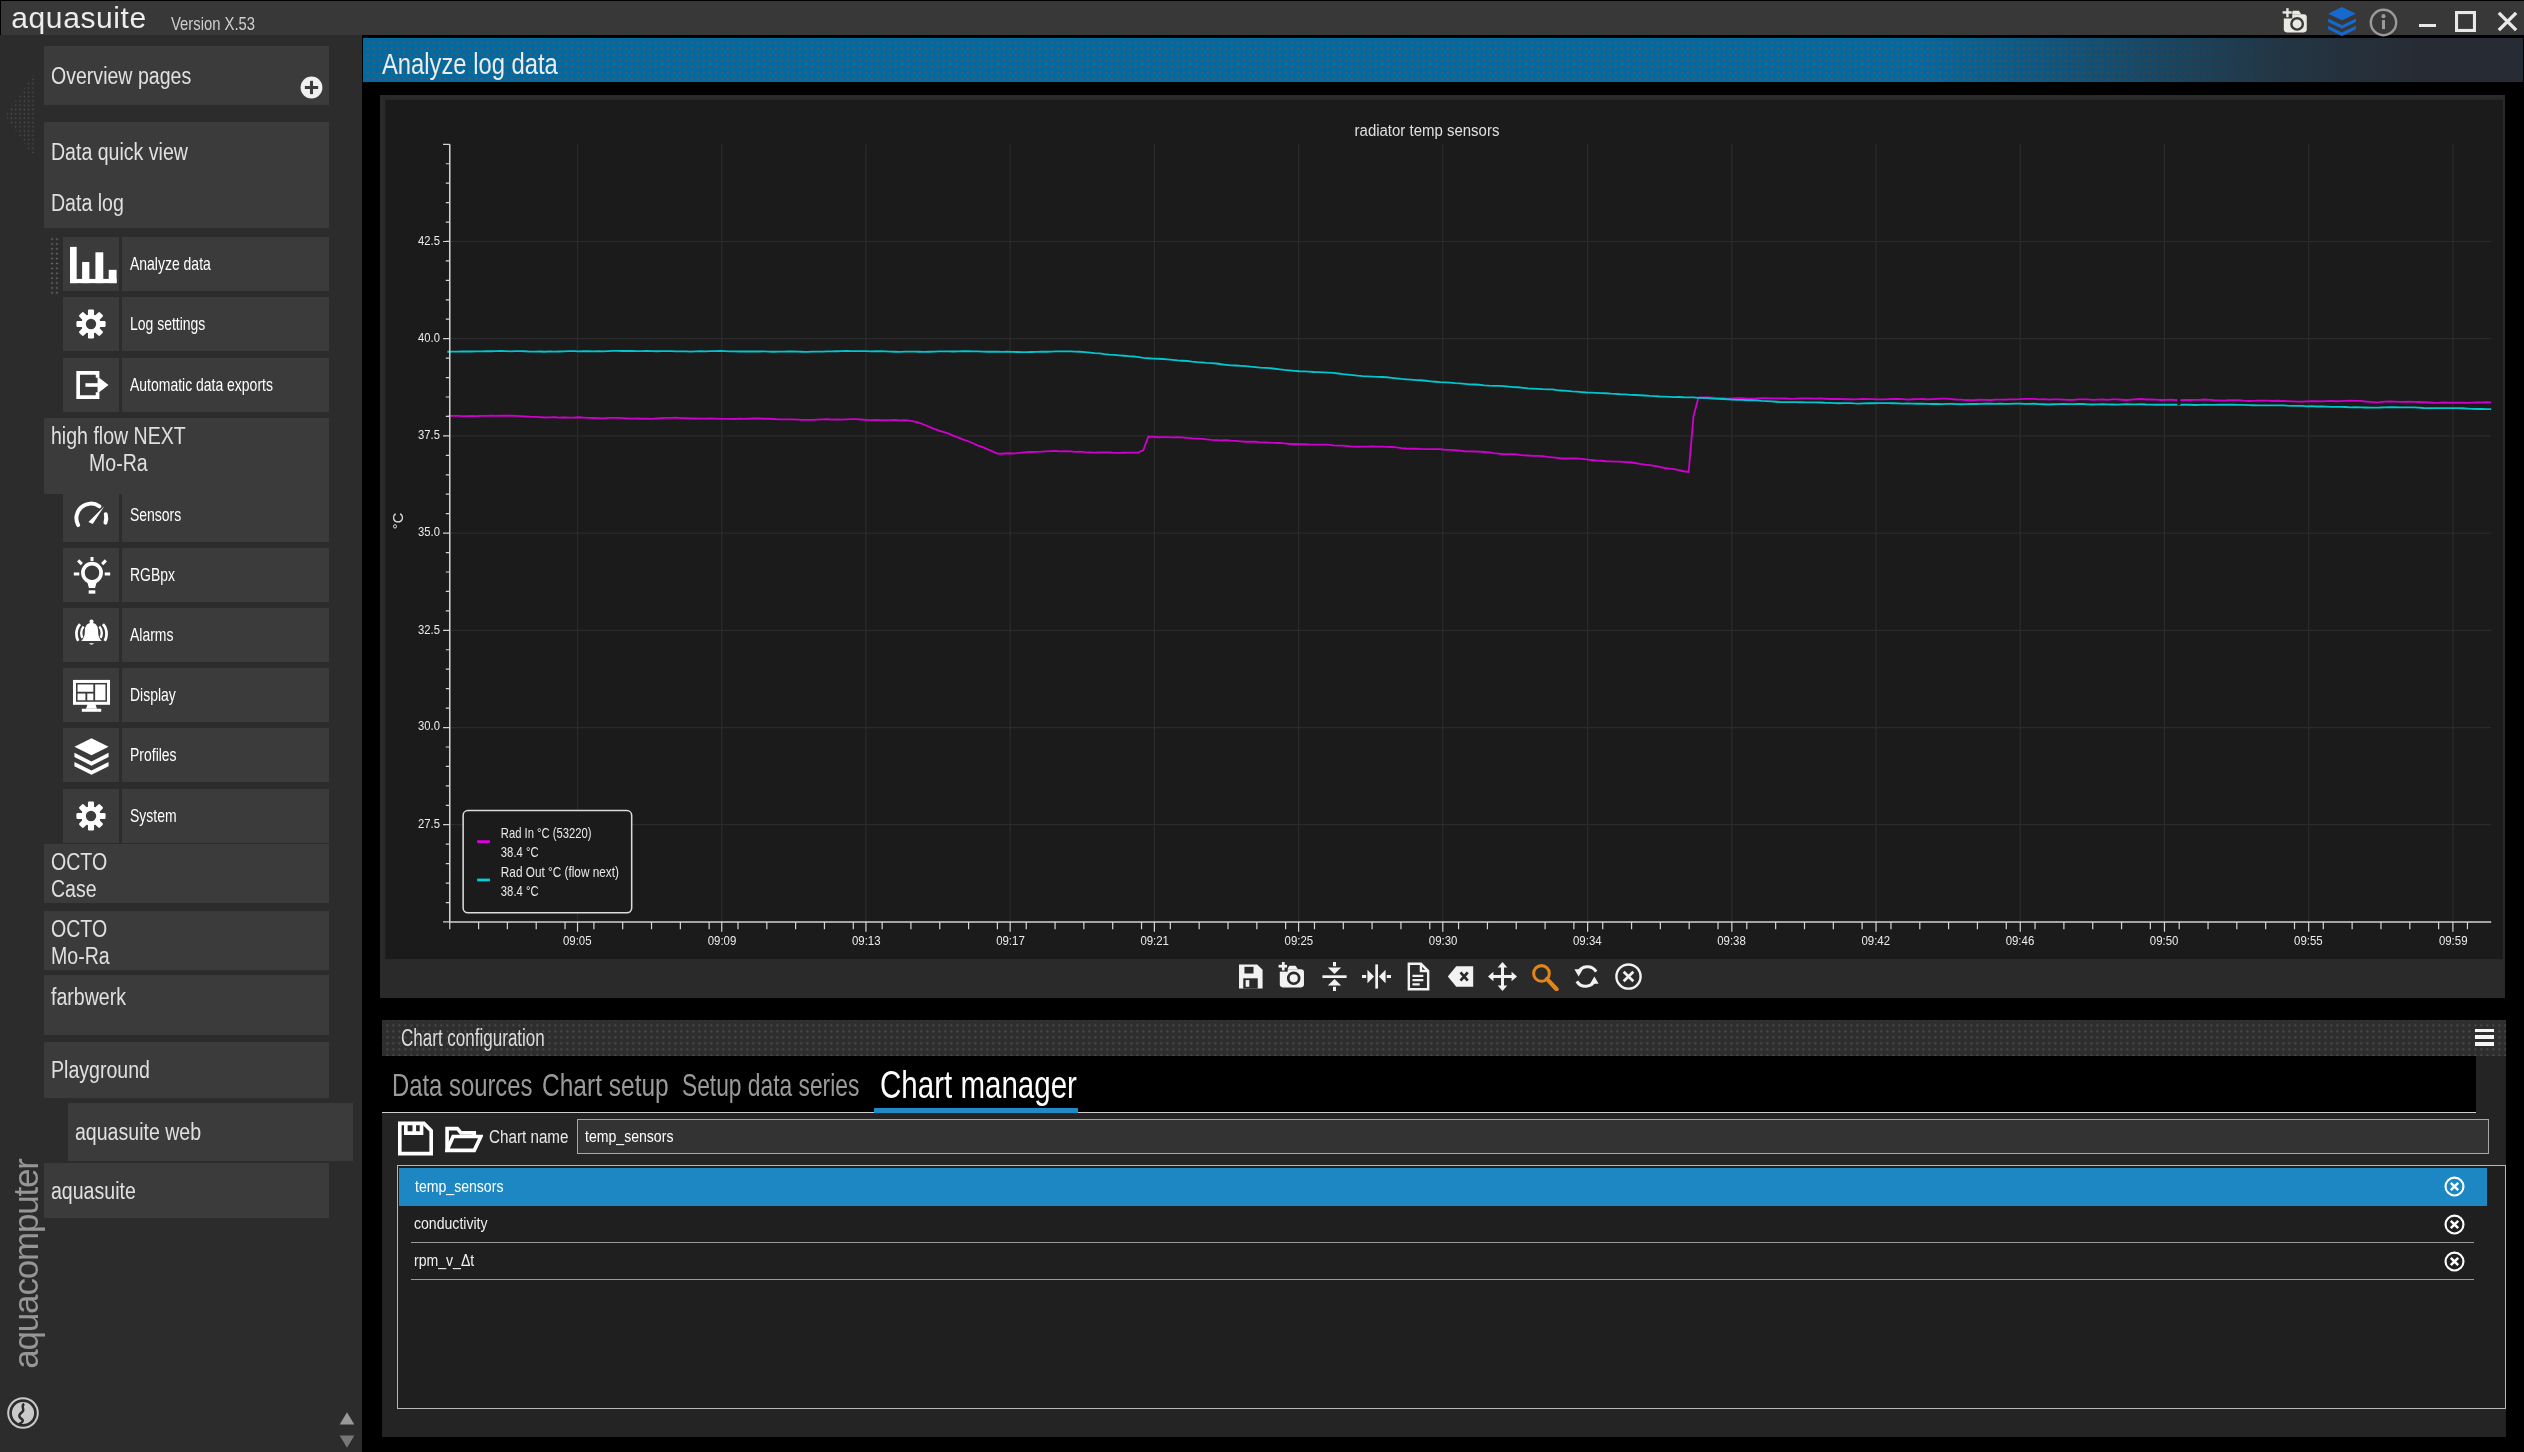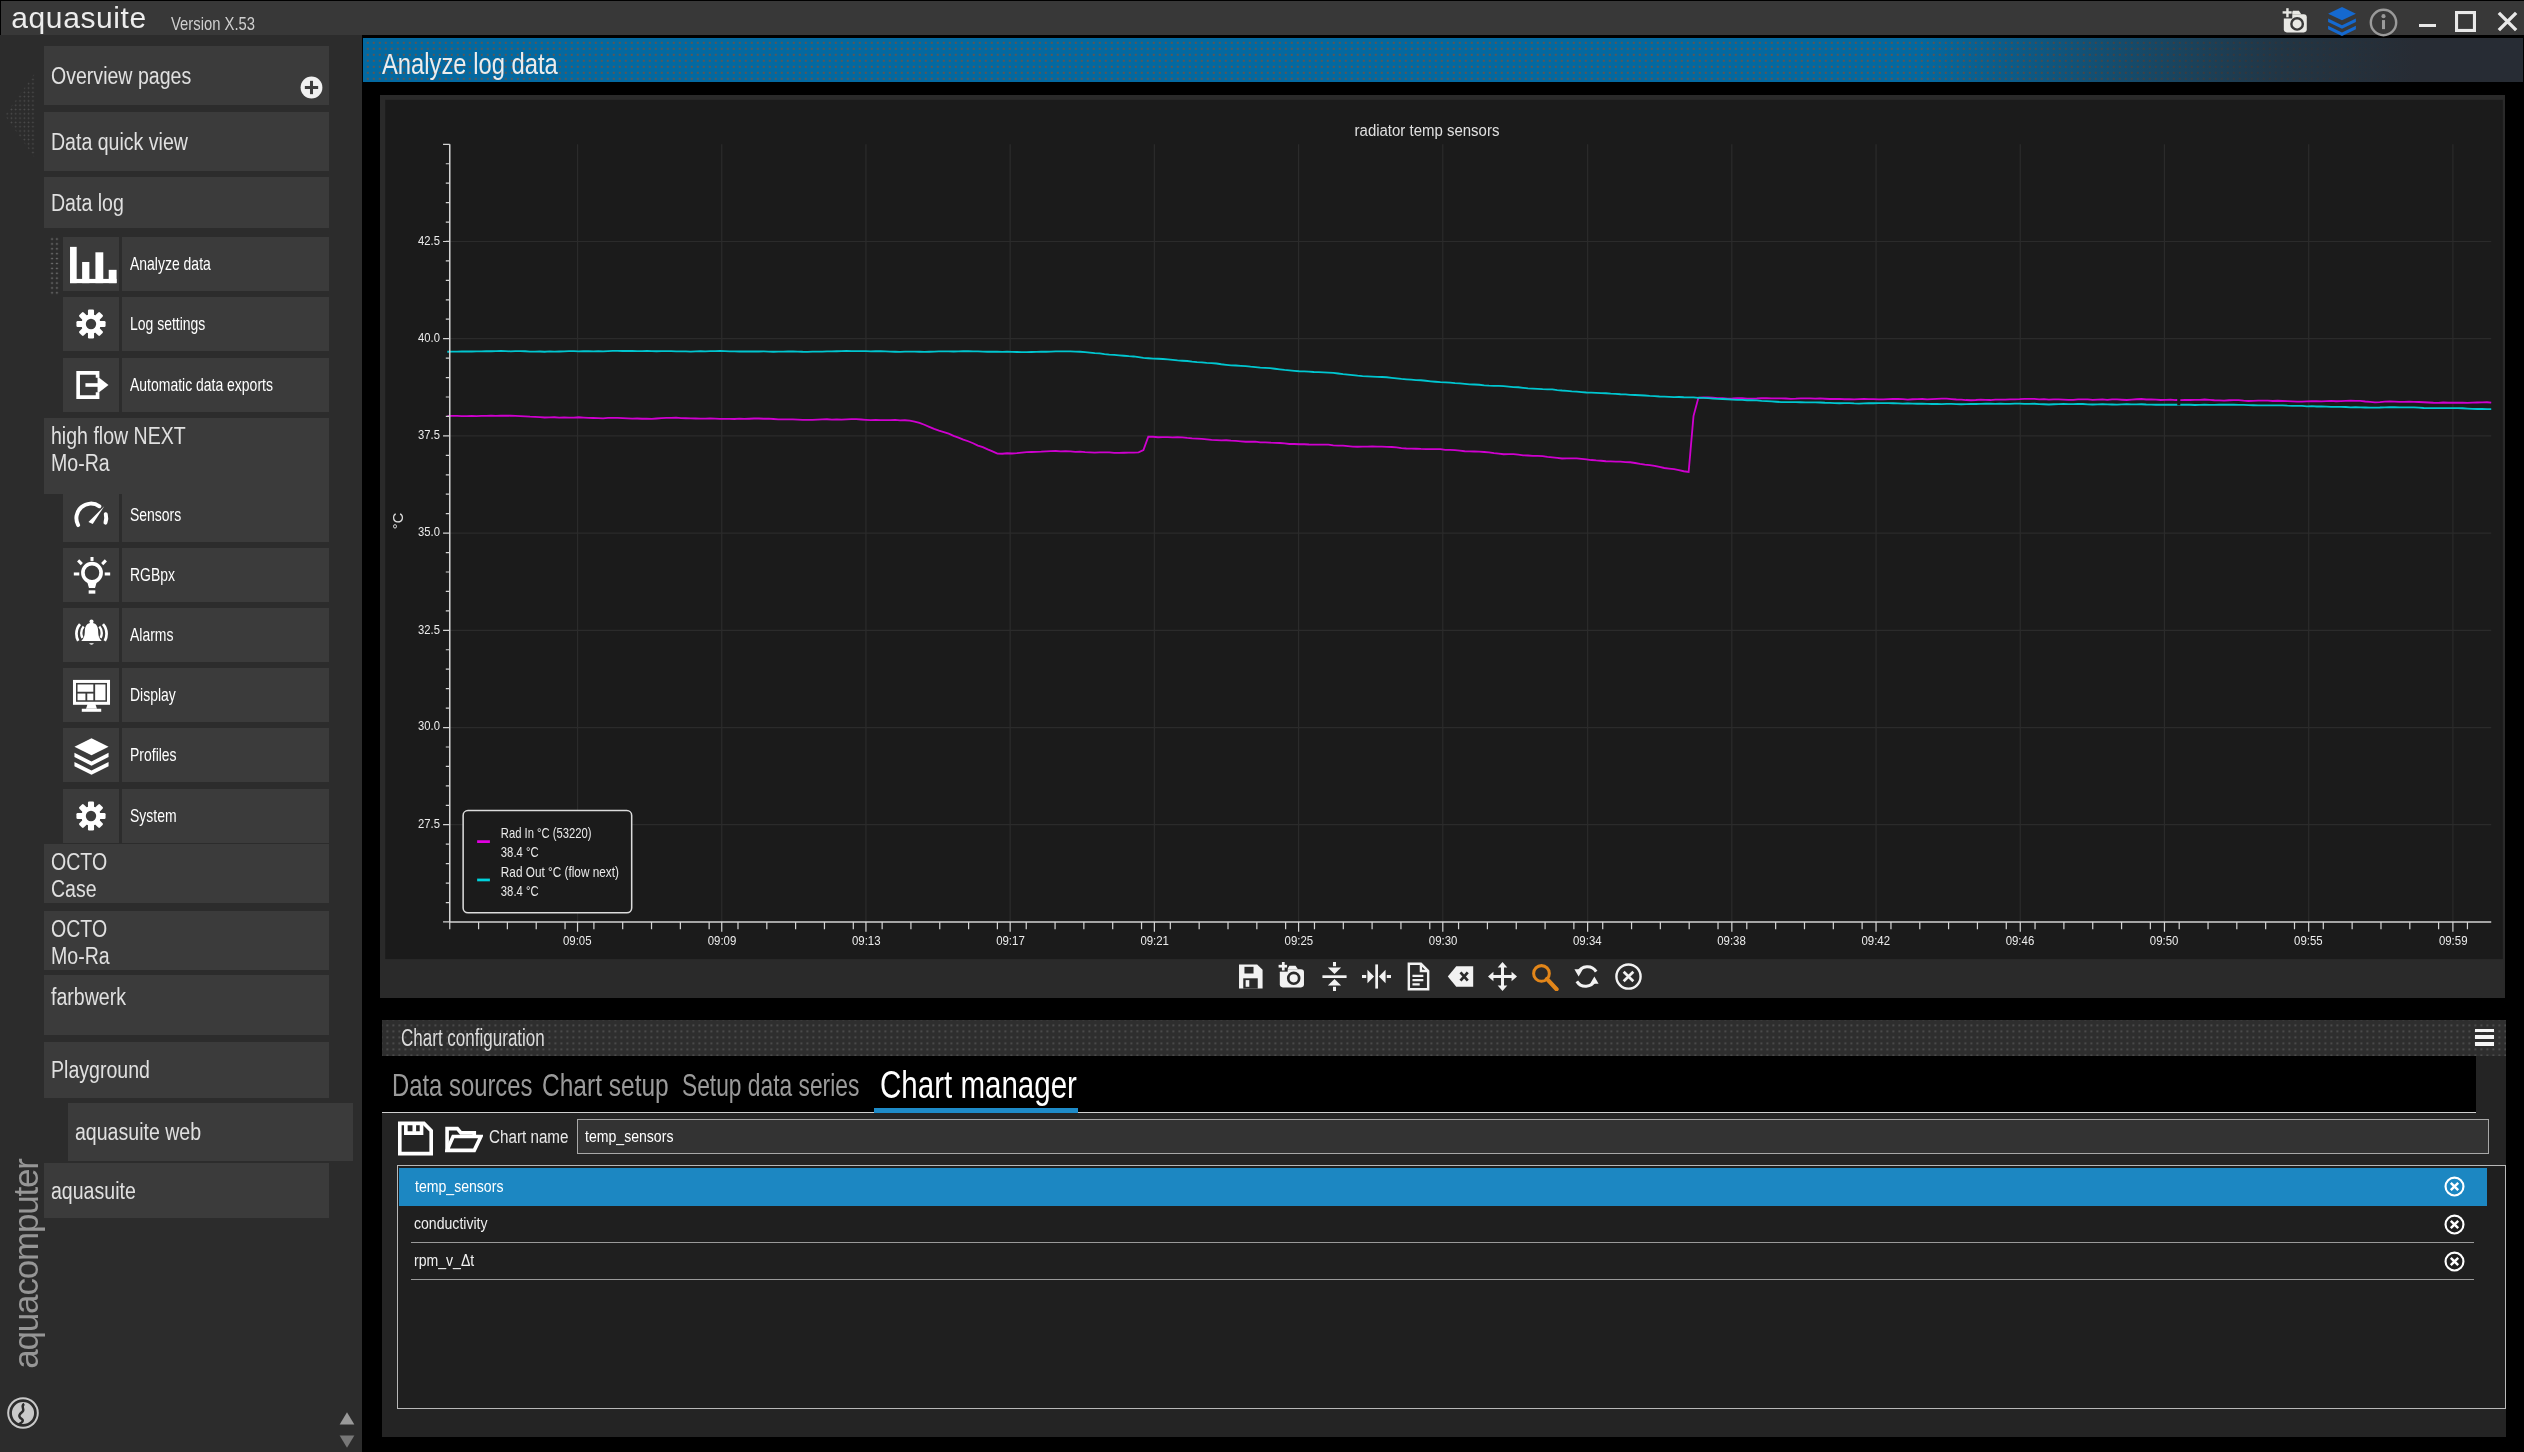--- a/index.html
+++ b/index.html
@@ -56,27 +56,27 @@
 <div class="abs" style="left:4.9px;top:38px;width:30px;height:85px;background-image:radial-gradient(#4f4f4f 0.8px,transparent 0.9px);background-size:4.3px 4.3px;clip-path:polygon(100% 0,100% 100%,0 50%)"></div>
 <div class="abs" style="left:49px;top:201px;width:10.3px;height:60px;background-image:radial-gradient(#8f8f8f 0.9px,transparent 1px);background-size:4.9px 4.9px;background-position:0.6px 0.6px"></div>
 <div class="sbitem" style="top:11px;height:59px;">
       <div class="ctr">Overview pages</div>
       <svg class="abs" style="left:256px;top:30px" width="23" height="23" viewBox="0 0 38 38">
         <circle cx="19" cy="19" r="18" fill="#f0f0f0"></circle>
         <rect x="16.5" y="8" width="5" height="22" fill="#3b3b3b"></rect>
         <rect x="8" y="16.5" width="22" height="5" fill="#3b3b3b"></rect>
       </svg>
     </div>
-<div class="sbitem" style="top:77px;height:59px;">
+<div class="sbitem" style="top:87px;height:59px;">
       <div class="ctr">Data quick view</div>
     </div>
 <div class="sbitem" style="top:142px;height:51px;">
       <div class="ctr">Data log</div>
     </div>
-<div class="sbitem" style="top:383px;height:76px;">
+<div class="sbitem" style="top:383px;height:76px;text-align:center;">
       <div class="two">high flow NEXT<br>Mo-Ra</div>
     </div>
 <div class="sbitem" style="top:809px;height:59px;">
       <div class="two">OCTO<br>Case</div>
     </div>
 <div class="sbitem" style="top:876px;height:59px;">
       <div class="two">OCTO<br>Mo-Ra</div>
     </div>
 <div class="sbitem" style="top:940px;height:60px;">
       <div class="two" style="top:8.5px">farbwerk</div>

